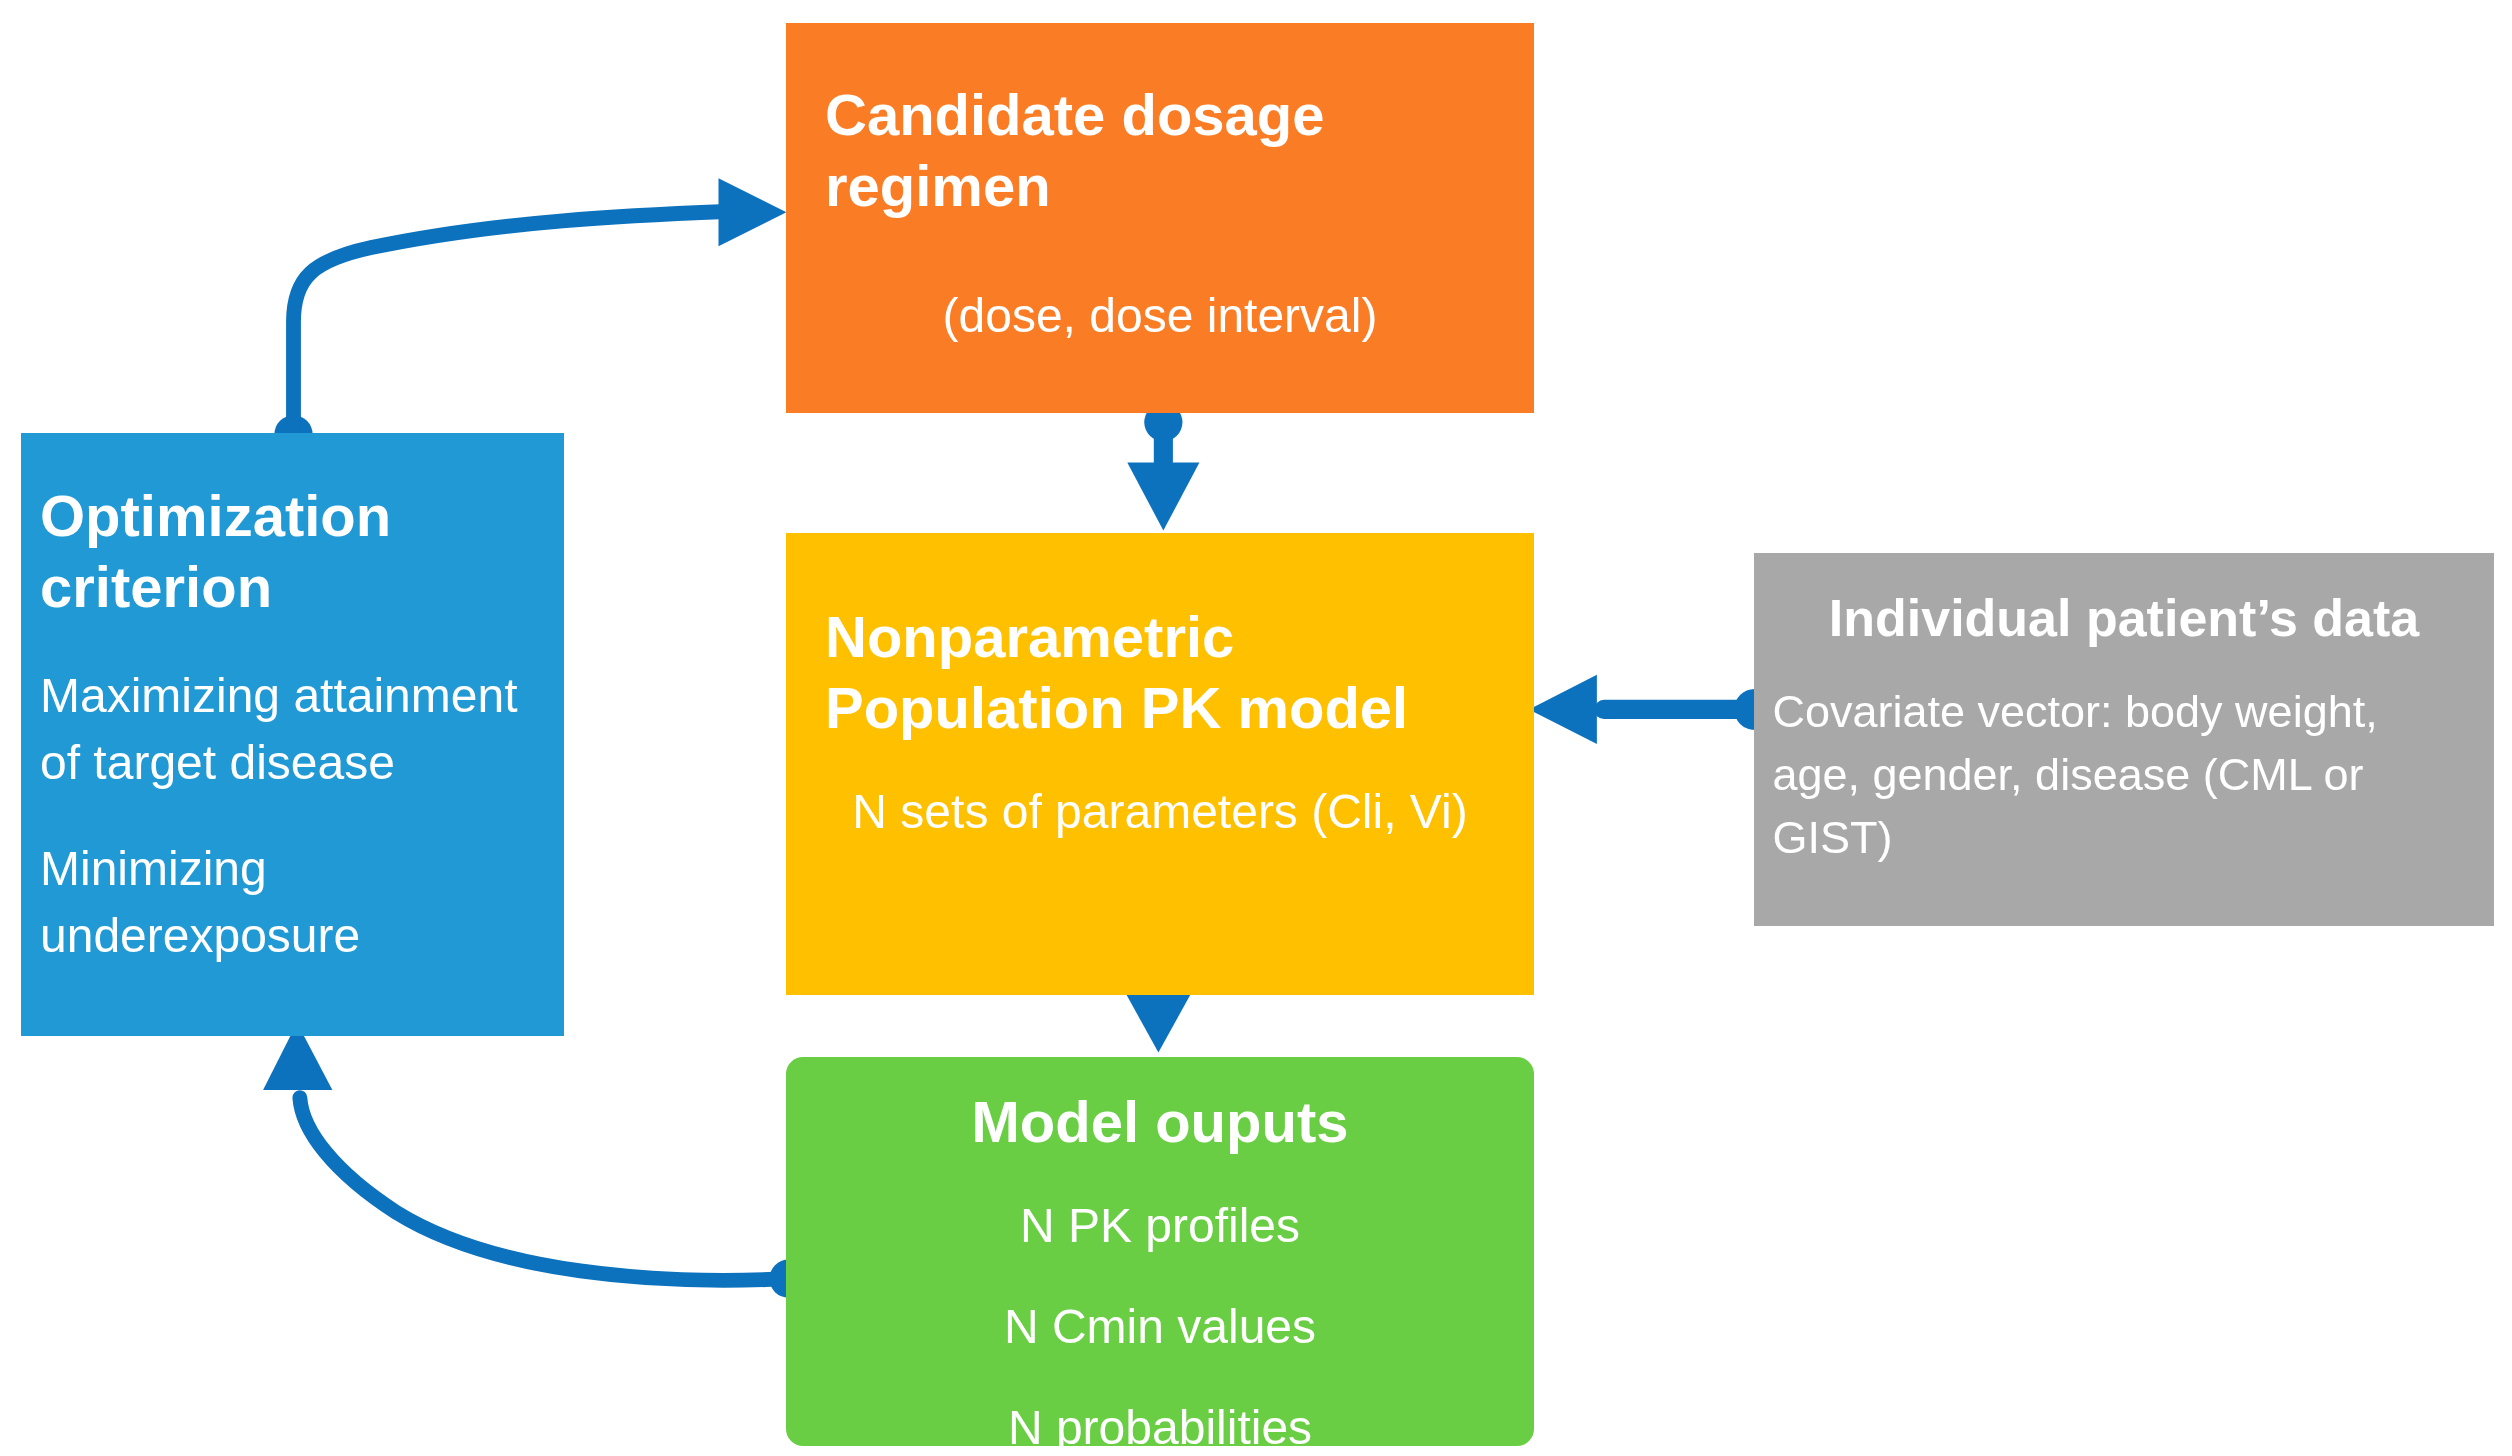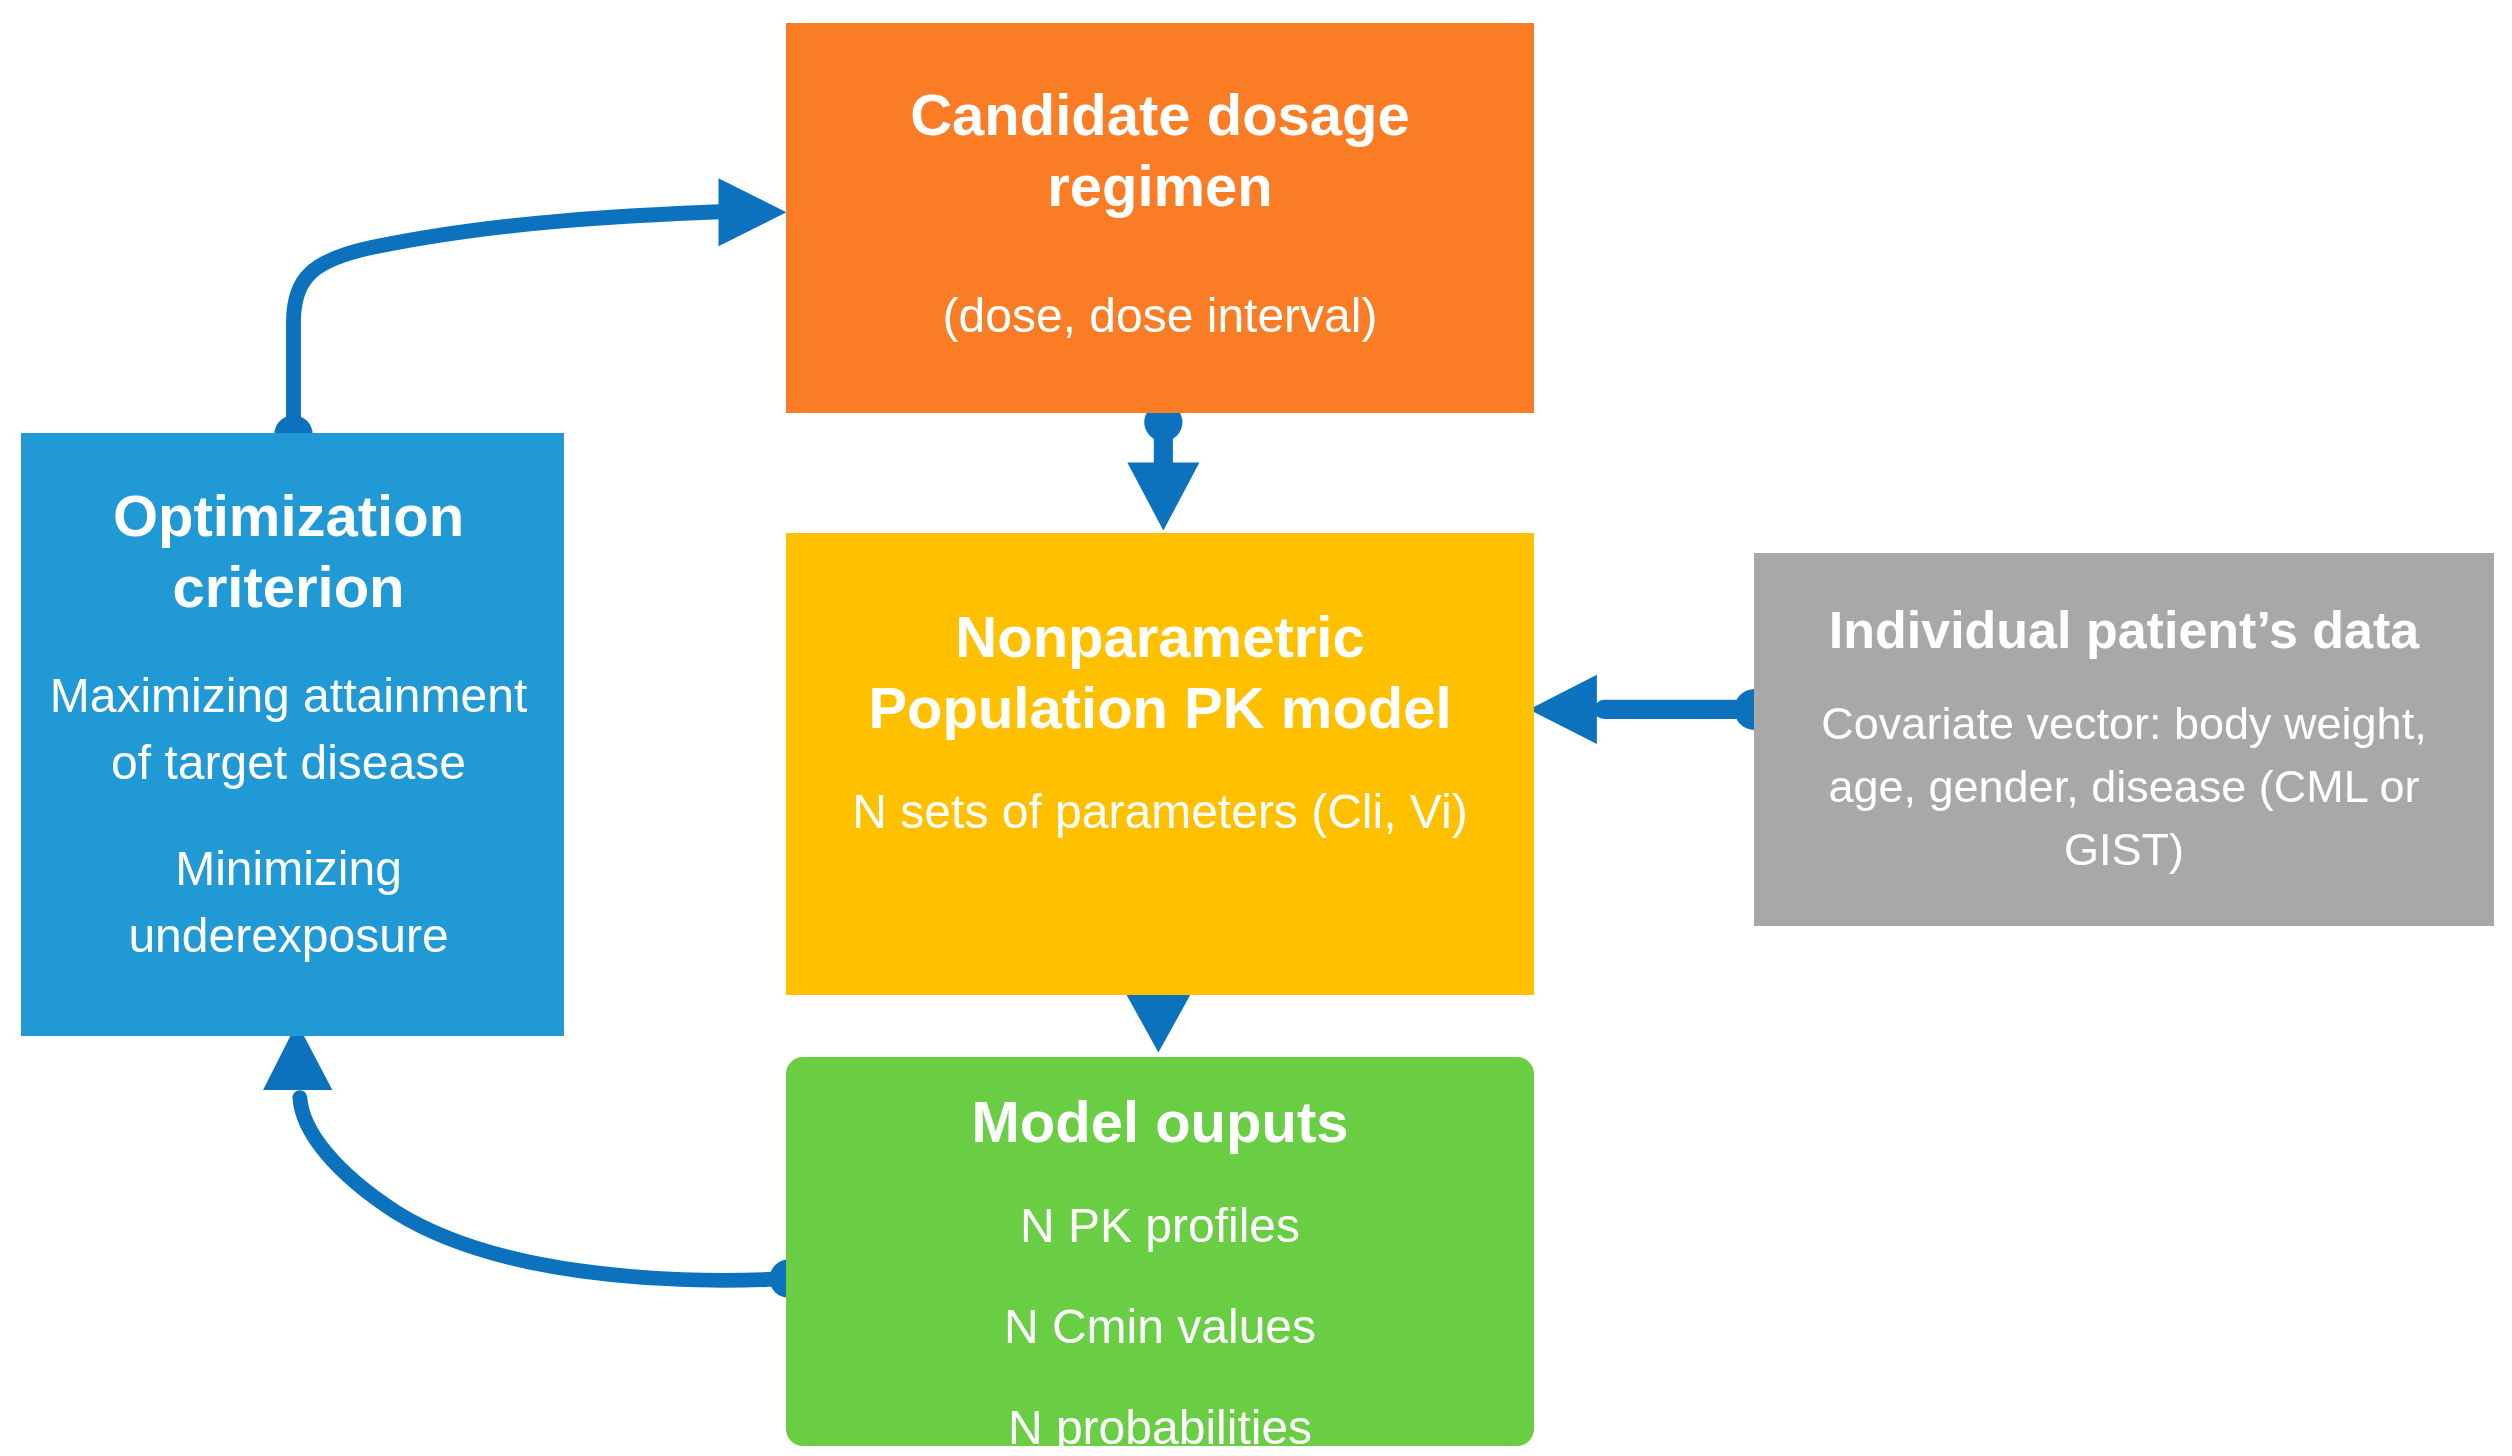--- a/index.html
+++ b/index.html
@@ -29,41 +29,40 @@
   }
   .connector-layer circle,
   .connector-layer polygon {
     fill: #0d72bd;
     stroke: none;
   }
   .box {
     position: absolute;
     box-sizing: border-box;
     color: #ffffff;
-    text-align: center;
     display: flex;
     flex-direction: column;
     align-items: center;
     padding-left: 39px;
     padding-right: 39px;
   }
   .box-title {
     font-weight: 700;
     font-size: 58px;
     line-height: 1.22;
   }
   .box-body {
     font-weight: 400;
     font-size: 48px;
     line-height: 1.4;
   }
   .box-candidate   { left: 786px; top: 23px;   width: 748px; height: 390px; padding-top: 57px;  gap: 60px; }
   .box-optimization{ left: 21px;   top: 433px;  width: 543px;  height: 603px; padding-top: 48px;  gap: 39px; padding-left: 19px; padding-right: 27px; }
   .box-pk          { left: 786px; top: 533px;  width: 748px; height: 462px; padding-top: 69px;  gap: 34px; }
-  .box-patient     { left: 1754px; top: 553px;  width: 740px; height: 373px; padding-top: 46px;  gap: 30px; padding-left: 18.4px; padding-right: 18.4px; }
+  .box-patient     { left: 1754px; top: 553px;  width: 740px; height: 373px; padding-top: 34px;  gap: 30px; padding-left: 18.4px; padding-right: 18.4px; }
   .box-outputs     { left: 786px; top: 1057px; width: 748px; height: 389px; padding-top: 30px;  gap: 34px; }
   .box-patient .box-title { font-size: 52px; }
   .box-patient .box-body  { font-size: 45px; }
 </style>
 </head>
 <body>
 
 <div class="stage">
 
   <svg class="connector-layer" viewBox="0 0 3552 2060" xmlns="http://www.w3.org/2000/svg">

